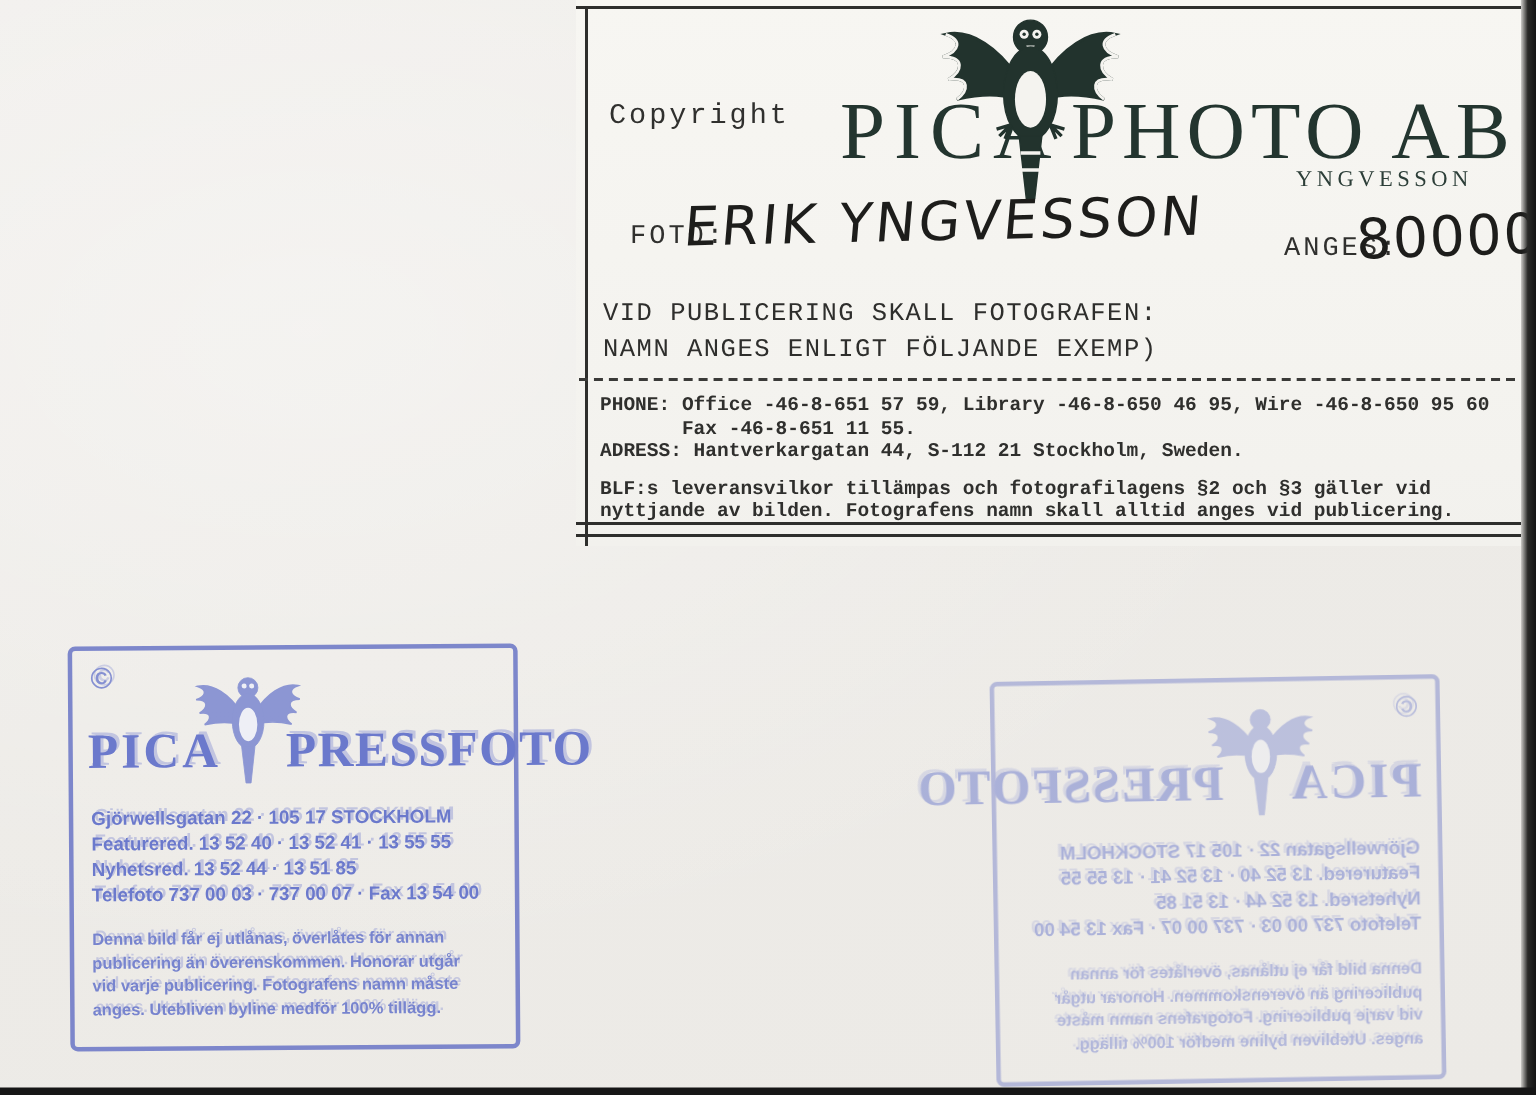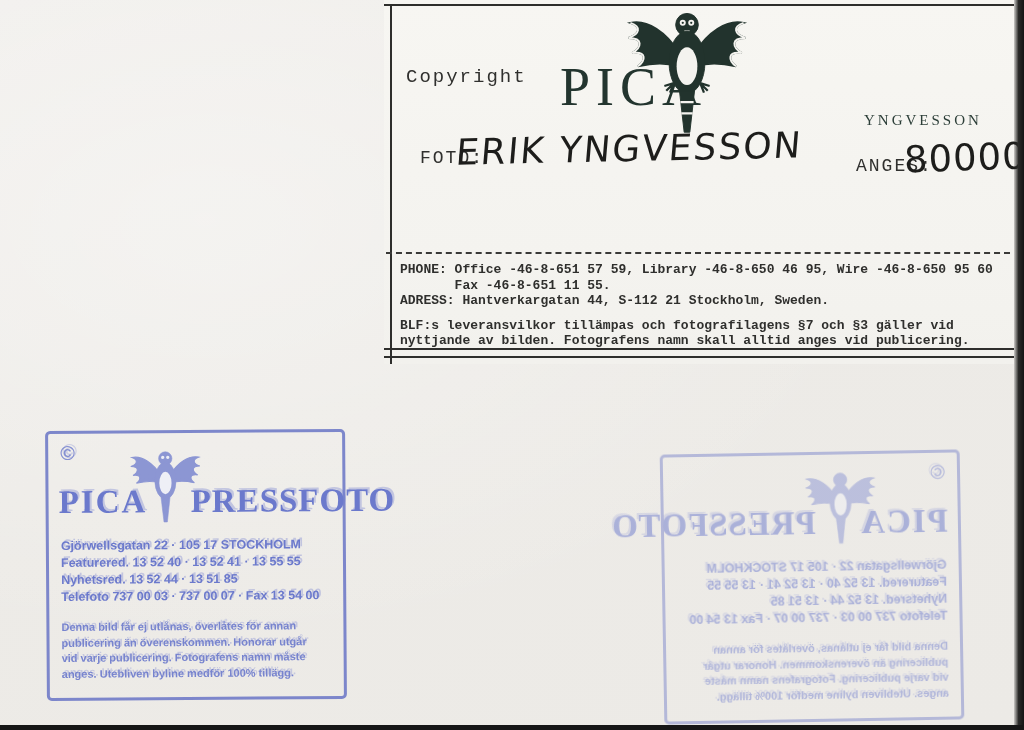--- a/index.html
+++ b/index.html
@@ -74,20 +74,21 @@
 <div id="scan">
 
   <div class="label">
     <div class="rule-top"></div>
     <div class="rule-left"></div>
 
     <div class="copyright mono">Copyright</div>
 
     <div class="brandrow">
       <span class="brand-left">PICA</span>
+      <span class="brand-right">PHOTO AB</span>
       <span class="brand-city">YNGVESSON</span>
     </div>
 
     <svg class="bird-label" viewBox="0 0 140 140">
       <g fill="#22332d" stroke="#22332d">
 
         <path d="M62,52 C48,30 28,16 10,20 C22,24 20,32 8,36 C24,36 22,46 12,52 C28,50 26,60 18,66 C36,62 48,62 60,66 Z" stroke-width="2" fill="#22332d"></path>
         <path d="M10,20 C22,24 20,32 8,36 C24,36 22,46 12,52 C28,50 26,60 18,66" fill="none" stroke="#f4f3ef" stroke-width="2"></path>
 
         <path d="M78,52 C92,30 112,16 130,20 C118,24 120,32 132,36 C116,36 118,46 128,52 C112,50 114,60 122,66 C104,62 92,62 80,66 Z" stroke-width="2" fill="#22332d"></path>
@@ -110,26 +111,28 @@
         <path d="M63,104 L77,104 M64,116 L76,116" stroke="#f4f3ef" stroke-width="2.5"></path>
       </g>
     </svg>
 
     <div class="foto-row mono">FOTO:</div>
     <div class="foto-name hand">ERIK YNGVESSON</div>
 
     <div class="code-row mono">ANGES:</div>
     <div class="code-value hand">800003</div>
 
+    <div class="notice mono">VID PUBLICERING SKALL FOTOGRAFEN:
+NAMN ANGES ENLIGT FÖLJANDE EXEMP)</div>
     <div class="rule-dashed"></div>
 
     <div class="contact mono">PHONE: Office -46-8-651 57 59, Library -46-8-650 46 95, Wire -46-8-650 95 60
        Fax -46-8-651 11 55.
 ADRESS: Hantverkargatan 44, S-112 21 Stockholm, Sweden.</div>
-    <div class="terms mono">BLF:s leveransvilkor tillämpas och fotografilagens §7 och §3 gäller vid
+    <div class="terms mono">BLF:s leveransvilkor tillämpas och fotografilagens §2 och §3 gäller vid
 nyttjande av bilden. Fotografens namn skall alltid anges vid publicering.</div>
 
     <div class="rule-bottom-a"></div>
     <div class="rule-bottom-b"></div>
   </div>
 
 
   <div class="stamp stamp-left">
     <div class="copy-mark">©</div>
     <div class="hdr">

